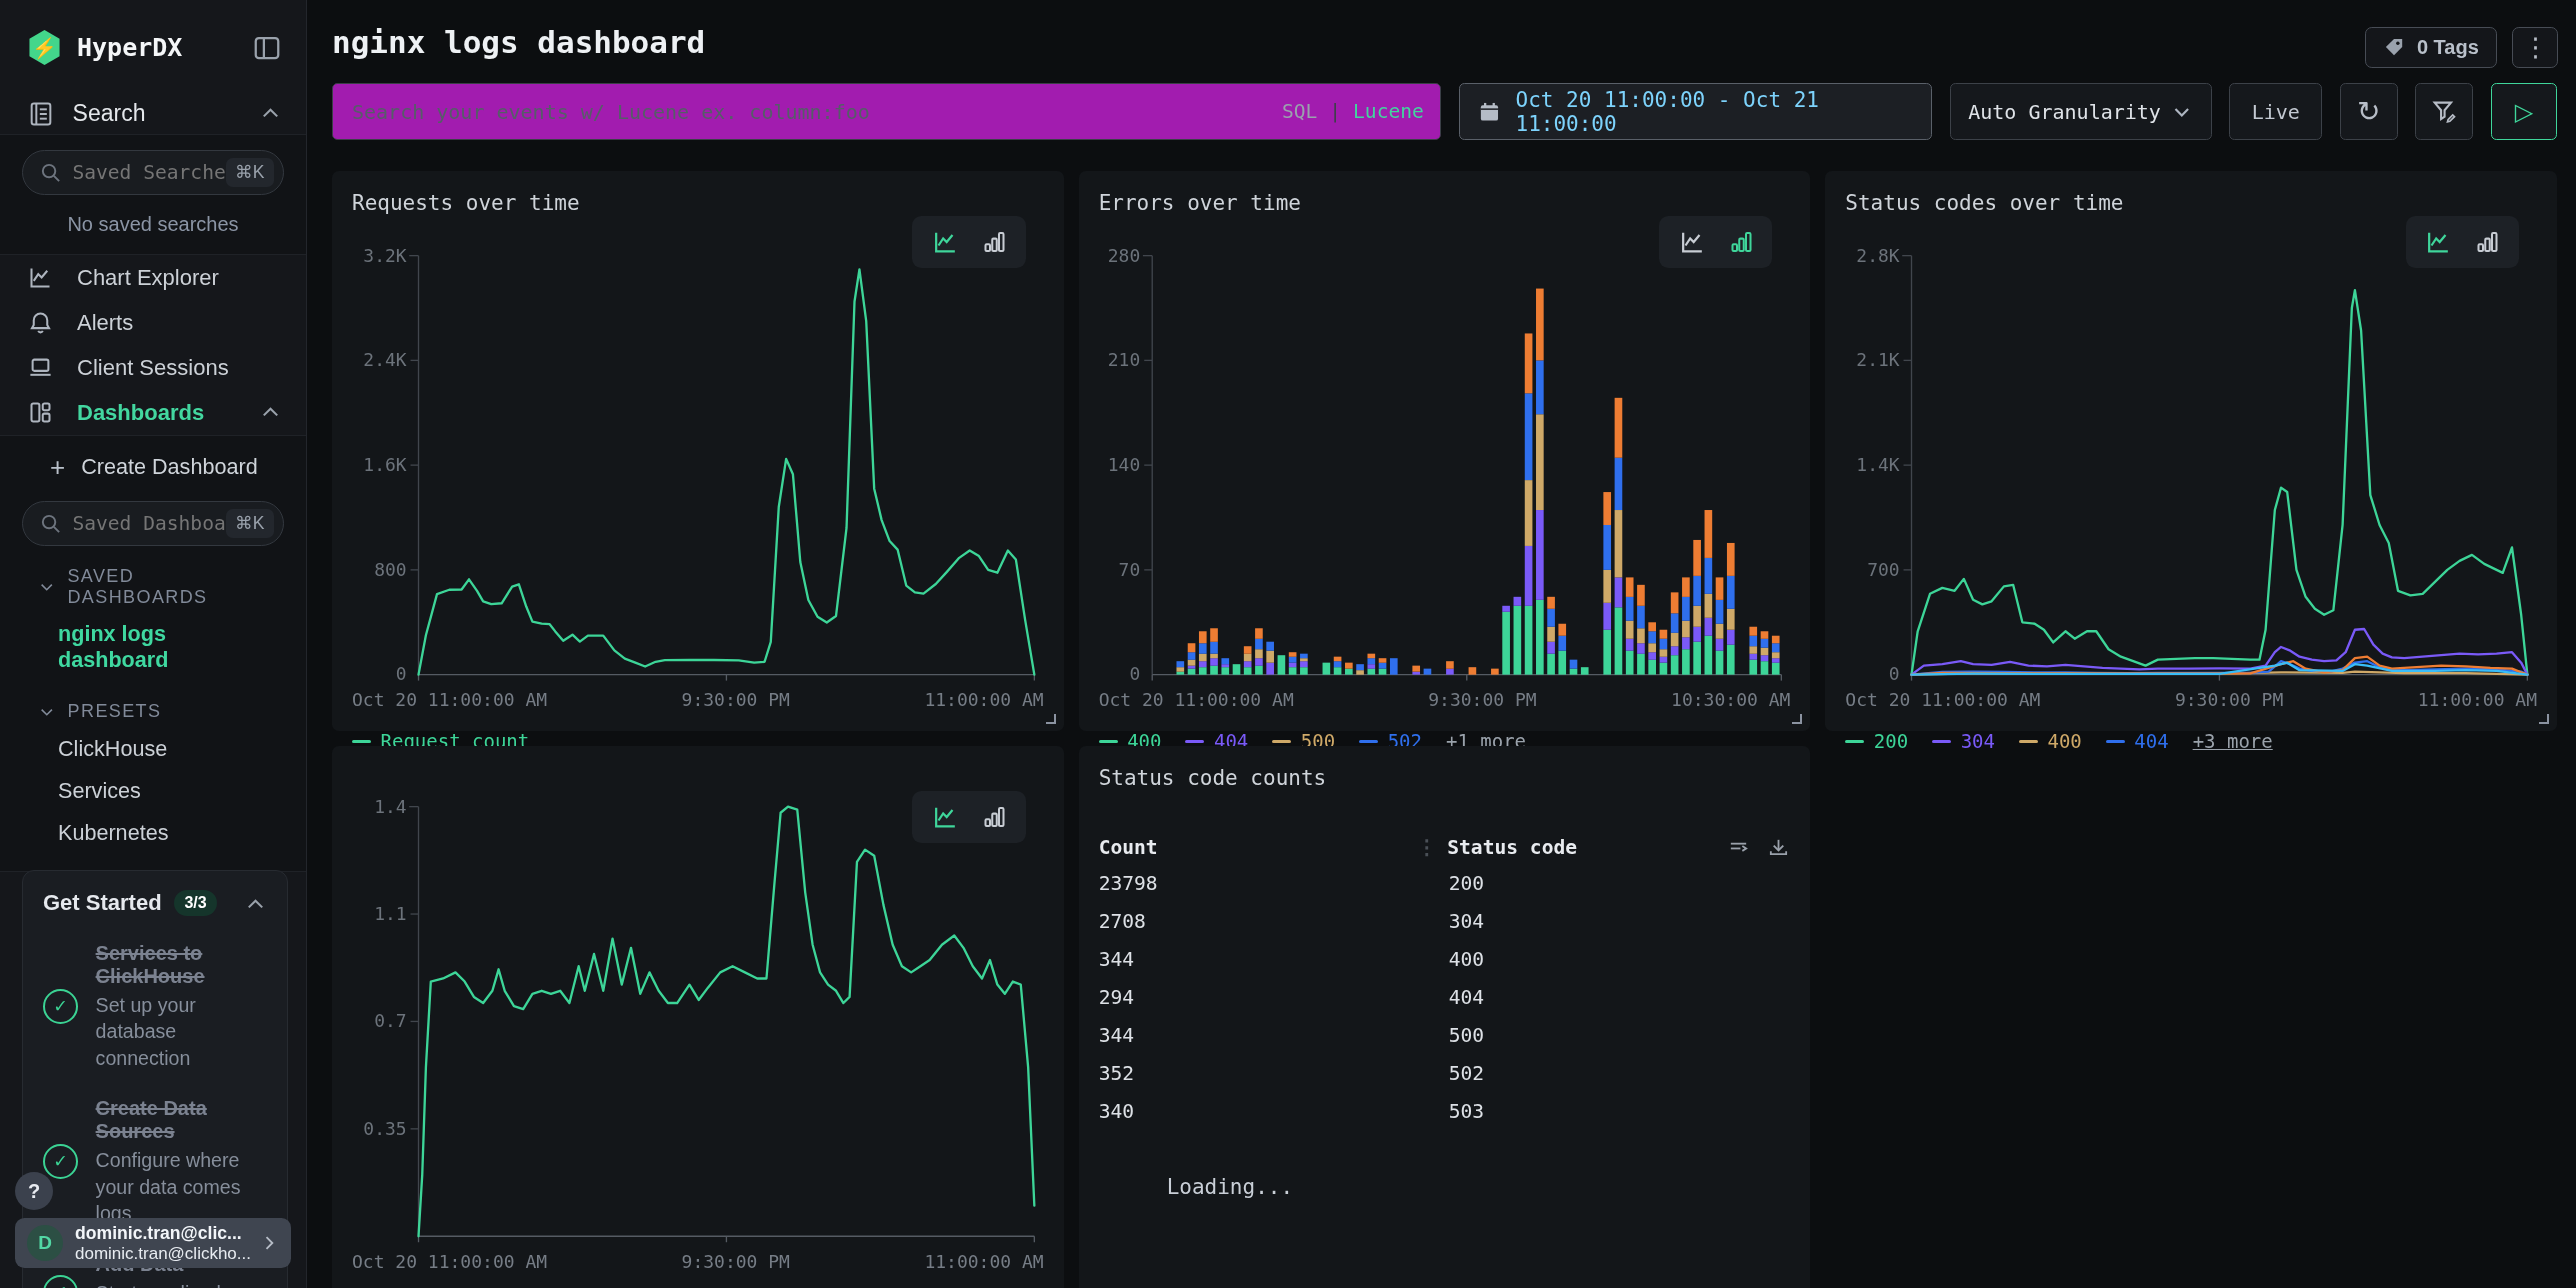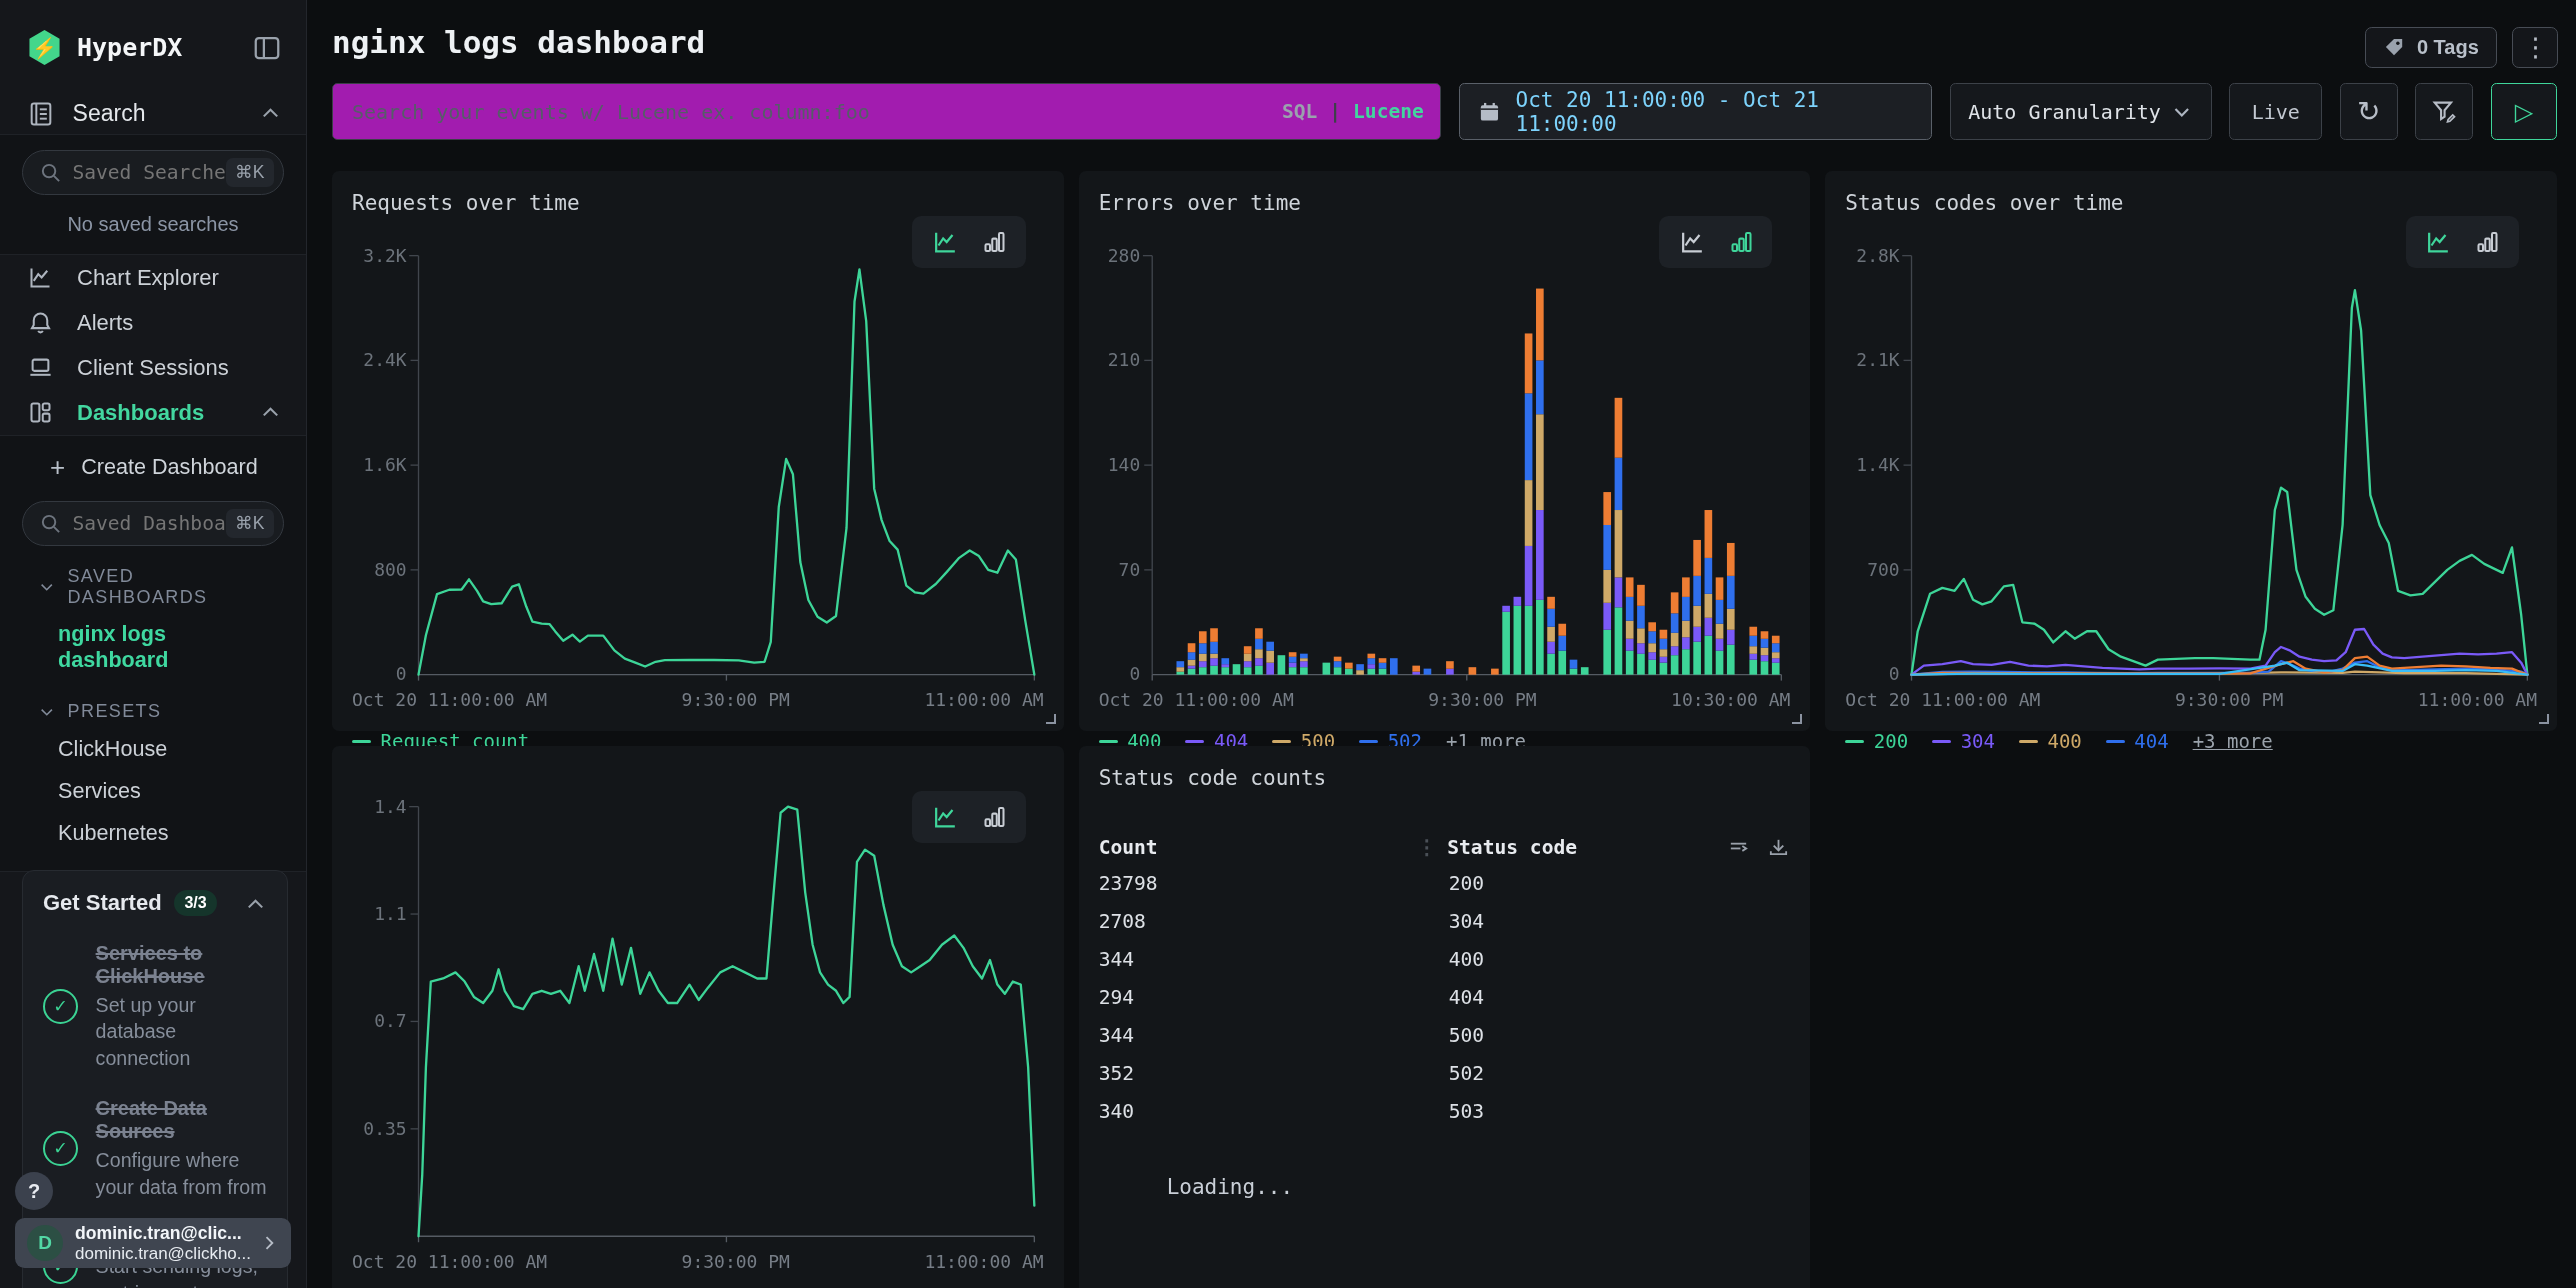--- a/index.html
+++ b/index.html
@@ -77,21 +77,21 @@
   .tags-btn { height:41px; padding:0 17.6px; gap:10.8px; font-size:20px; font-weight:bold; }
   .kebab-btn { height:41px; width:46px; font-size:26px; color:#b7bdc7; }
 
   .toolbar { display:flex; gap:17.6px; margin-top:23px; }
   .search-wrap { flex:1; position:relative; }
   .search-wrap input { width:100%; height:57px; background:#a21caf; border:1.4px solid #3a3f46;
                        border-radius:5.4px; outline:none; padding:0 216px 0 19px;
                        font-family:"DejaVu Sans Mono",monospace; font-size:20px; color:#c9ced6; }
   .search-wrap input::placeholder { color:#565d68; }
   .lang-toggle { position:absolute; right:17.6px; top:0; height:57px; display:flex;
-                 align-items:center; gap:12px; font-family:"DejaVu Sans Mono",monospace; font-size:19.6px;font-weight:bold; }
+                 align-items:center; gap:12px; font-family:"DejaVu Sans Mono",monospace; font-size:19.6px; }
   .lang-sql { color:#9aa2ad; cursor:pointer; }
   .lang-div { color:#3c4148; }
   .lang-lucene { color:#43d59e; cursor:pointer; }
   .date-box { width:473px; height:57px; background:#1c1f24; border:1.4px solid #5a6069;
               border-radius:5.4px; display:flex; align-items:center; padding:0 17.6px; gap:15px;
               font-family:"DejaVu Sans Mono",monospace; font-size:21px; color:#7dd3fc; cursor:pointer; }
   .gran-box { width:262px; height:57px; background:#15181c; border:1.4px solid #3c4148;
               border-radius:5.4px; display:flex; align-items:center; justify-content:space-between;
               padding:0 17.6px; font-family:"DejaVu Sans Mono",monospace; font-size:20px;
               color:#dfe3e8; cursor:pointer; }
@@ -257,21 +257,21 @@
       <div class="gs-check">✓</div>
       <div>
         <div class="gs-step-title">Services to ClickHouse</div>
         <div class="gs-step-desc">Set up your database connection</div>
       </div>
     </div>
     <div class="gs-step">
       <div class="gs-check">✓</div>
       <div>
         <div class="gs-step-title">Create Data Sources</div>
-        <div class="gs-step-desc">Configure where your data from from</div>
+        <div class="gs-step-desc">Configure where your data comes logs</div>
       </div>
     </div>
     <div class="gs-step">
       <div class="gs-check">✓</div>
       <div>
         <div class="gs-step-title">Add Data</div>
         <div class="gs-step-desc">Start sending logs, metrics, or traces</div>
       </div>
     </div>
   </div>

